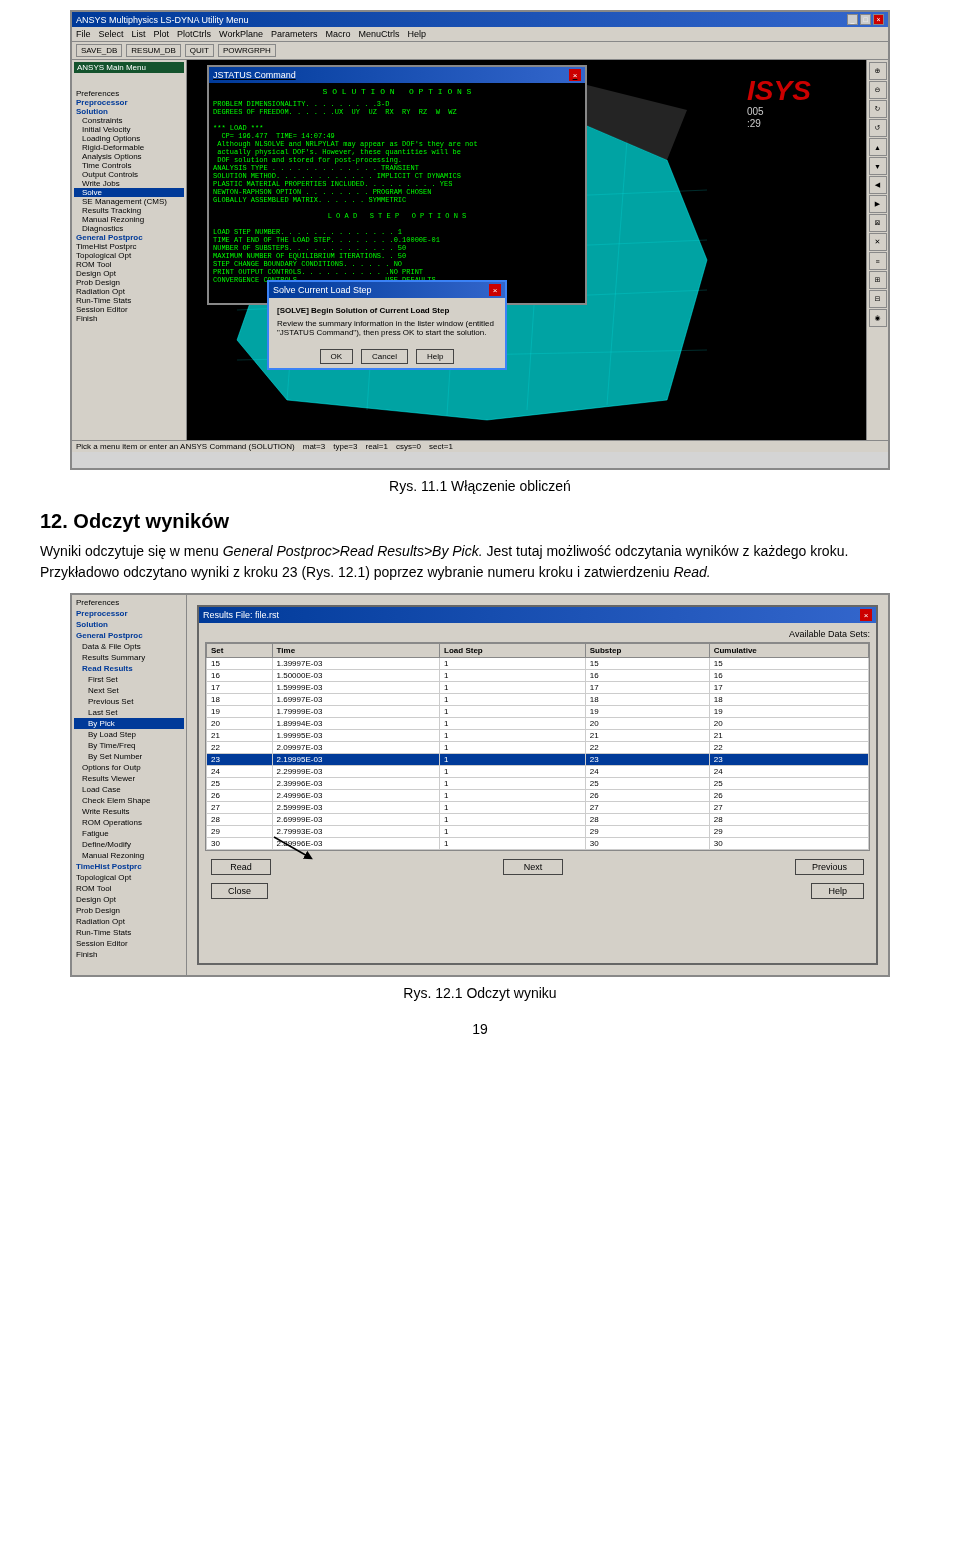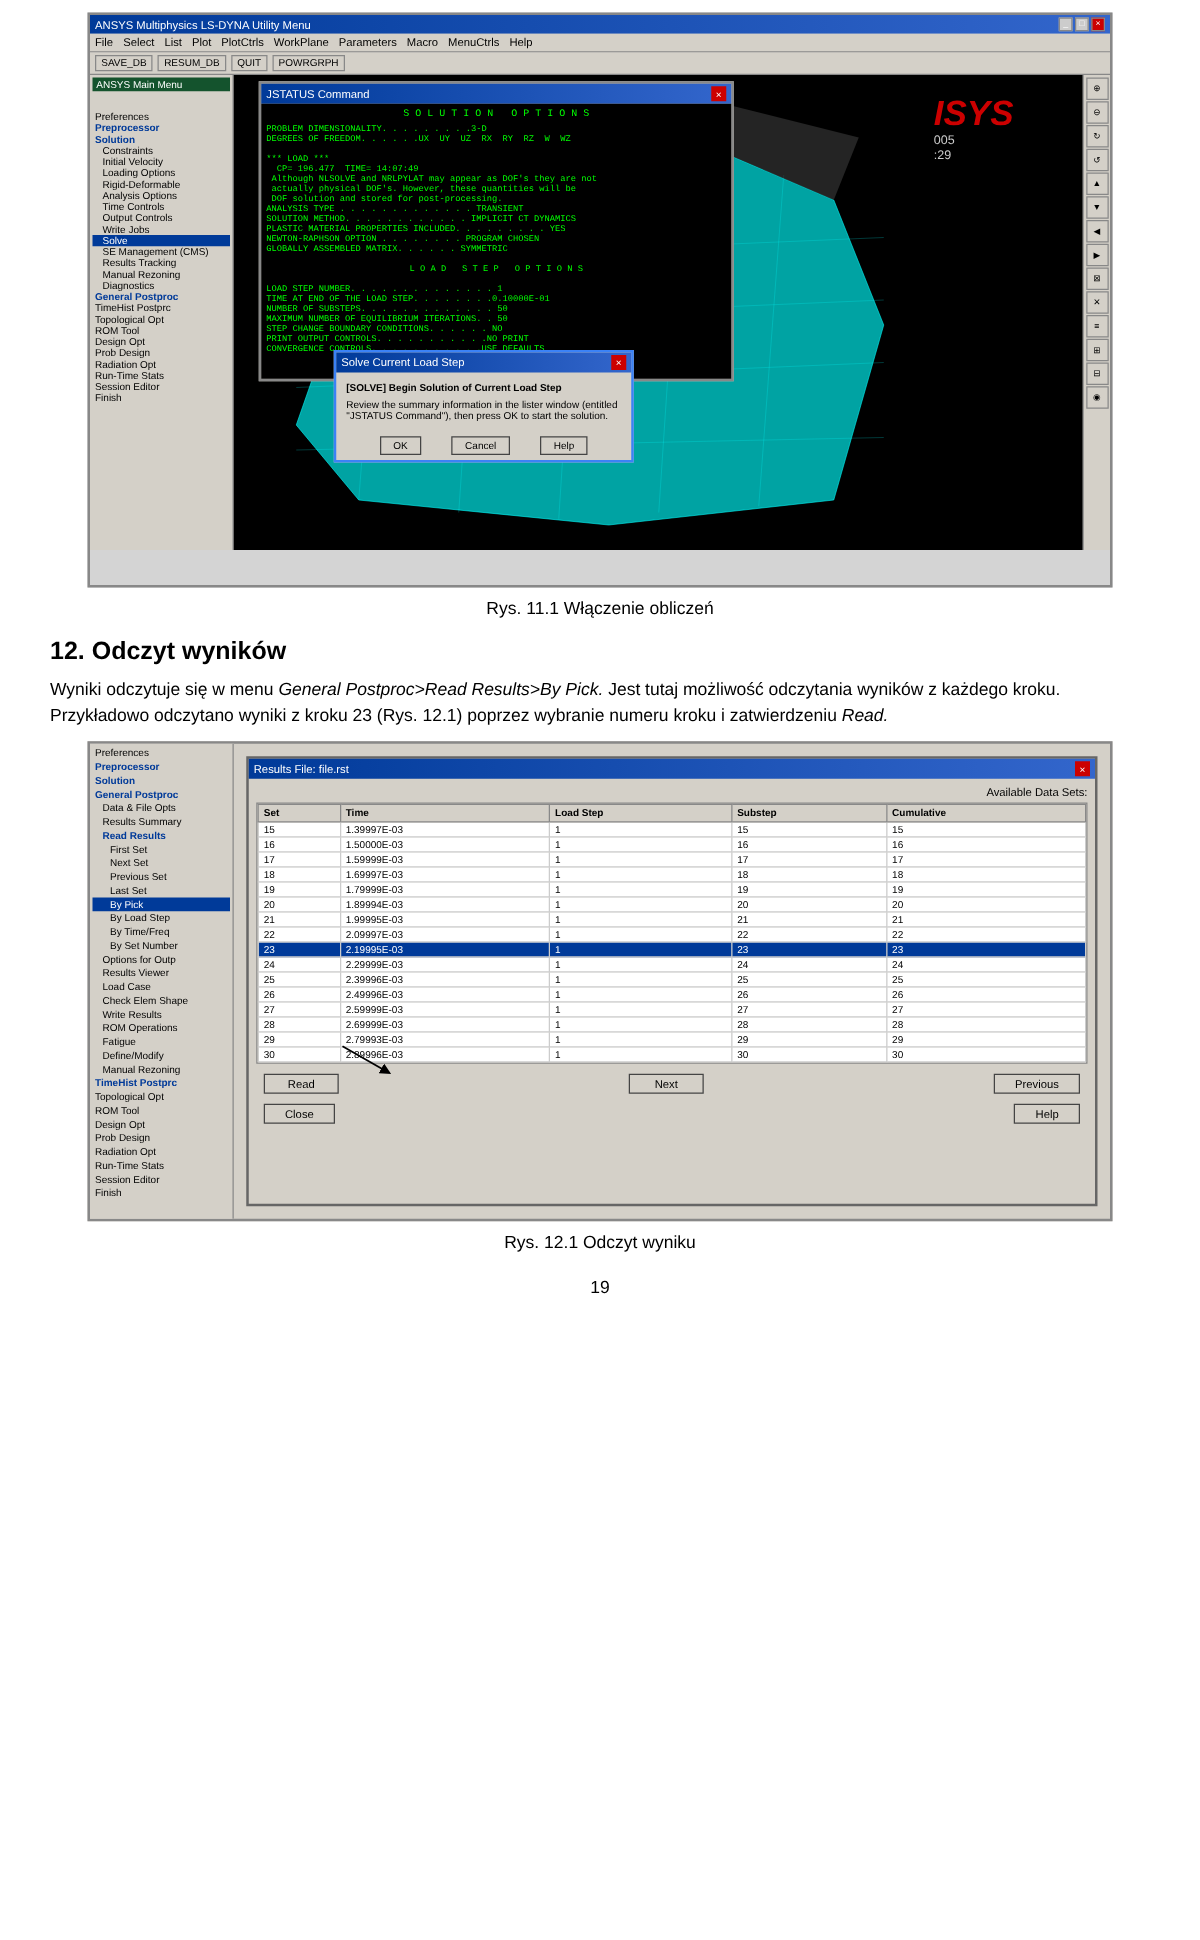--- a/index.html
+++ b/index.html
@@ -115,20 +115,21 @@
 
     
     .dialog-jstatus {
       position: absolute;
       top: 5px;
       left: 20px;
       width: 380px;
       background: #d4d0c8;
       border: 2px solid #888;
       z-index: 10;
+      text-decoration: underline;
     }
     .dialog-titlebar {
       background: linear-gradient(to right, #003a99, #3366cc);
       color: white;
       font-size: 9px;
       padding: 2px 4px;
       display: flex;
       justify-content: space-between;
       align-items: center;
     }
@@ -152,21 +153,21 @@
       border: 2px solid #3b82f6;
       z-index: 20;
     }
     .dialog-solve-content {
       padding: 8px;
       font-size: 8px;
     }
     .dialog-solve-buttons {
       display: flex;
       justify-content: center;
-      gap: 24px;
+      gap: 8px;
       padding: 4px;
     }
     .dlg-btn {
       background: #d4d0c8;
       border: 1px solid #444;
       padding: 2px 10px;
       font-size: 8px;
       cursor: pointer;
     }
 
@@ -495,20 +496,28 @@
       <div class="rtoolbar-btn">▶</div>
       <div class="rtoolbar-btn">⊠</div>
       <div class="rtoolbar-btn">✕</div>
       <div class="rtoolbar-btn">≡</div>
       <div class="rtoolbar-btn">⊞</div>
       <div class="rtoolbar-btn">⊟</div>
       <div class="rtoolbar-btn">◉</div>
     </div>
   </div>
 
+  <div class="ansys-statusbar">
+    <span>Pick a menu item or enter an ANSYS Command (SOLUTION)</span>
+    <span>mat=3</span>
+    <span>type=3</span>
+    <span>real=1</span>
+    <span>csys=0</span>
+    <span>sect=1</span>
+  </div>
 </div>
 
 <div class="fig-caption">Rys. 11.1 Włączenie obliczeń</div>
 
 <div class="section-heading">12.  Odczyt wyników</div>
 
 <p class="section-text">
   Wyniki odczytuje się w menu <em>General Postproc&gt;Read Results&gt;By Pick.</em> Jest tutaj możliwość odczytania wyników z każdego kroku. Przykładowo odczytano wyniki z kroku 23 (Rys. 12.1) poprzez wybranie numeru kroku i zatwierdzeniu <em>Read.</em>
 </p>
 

